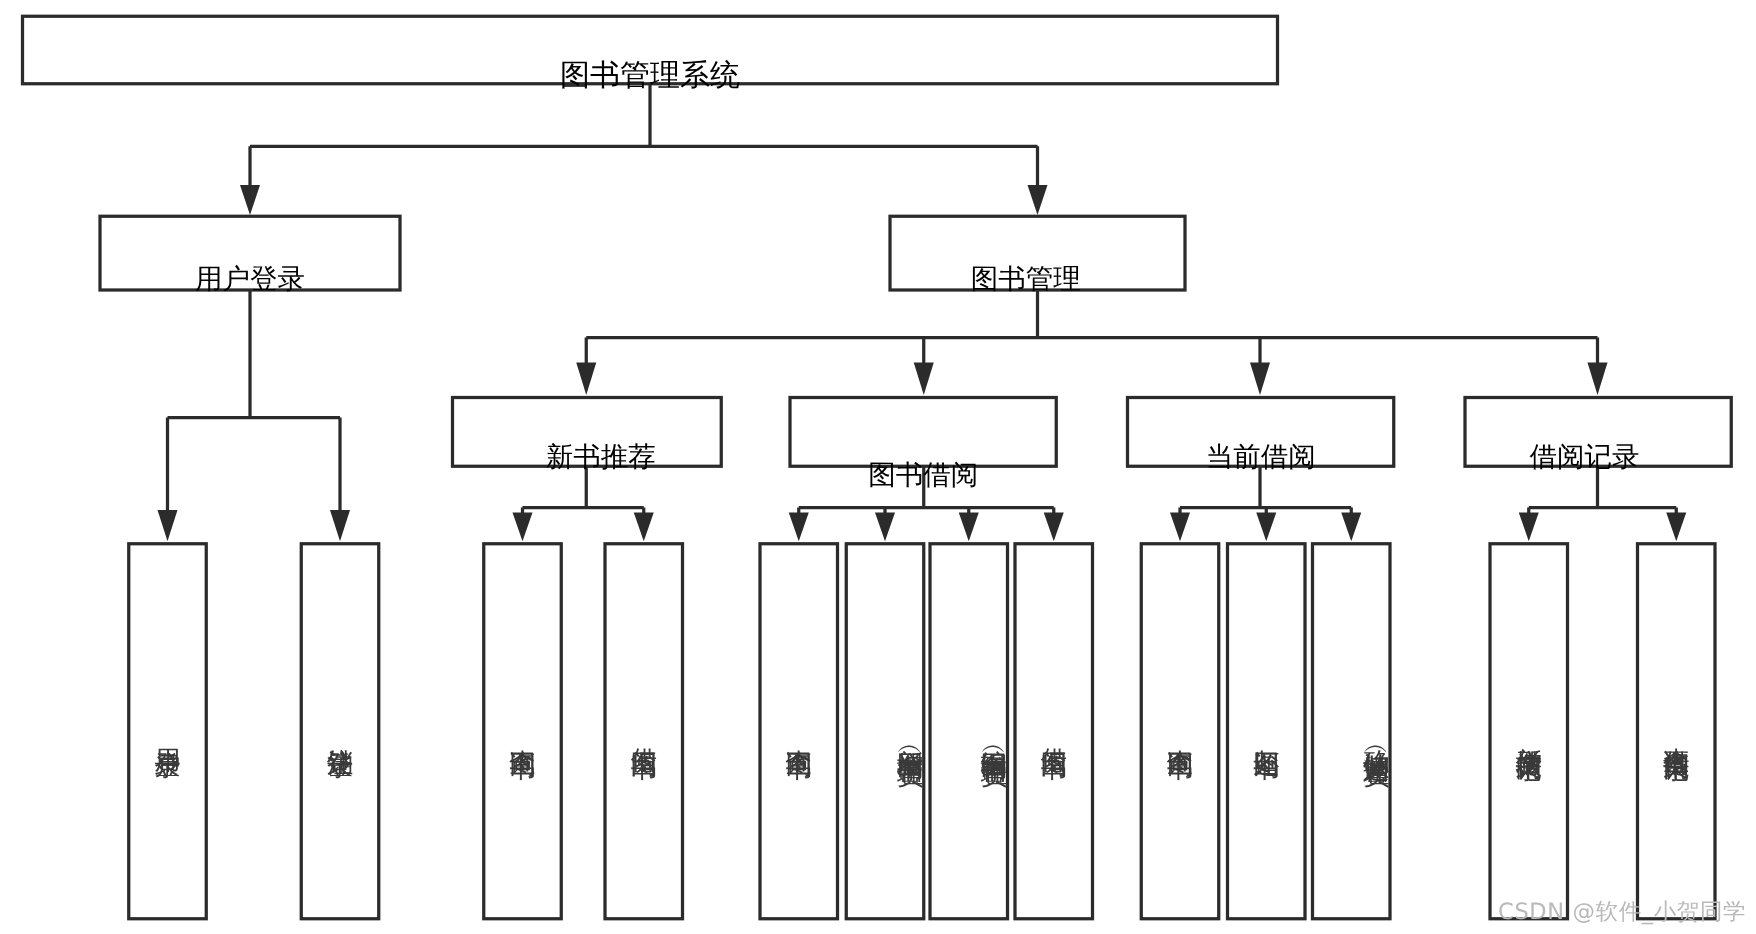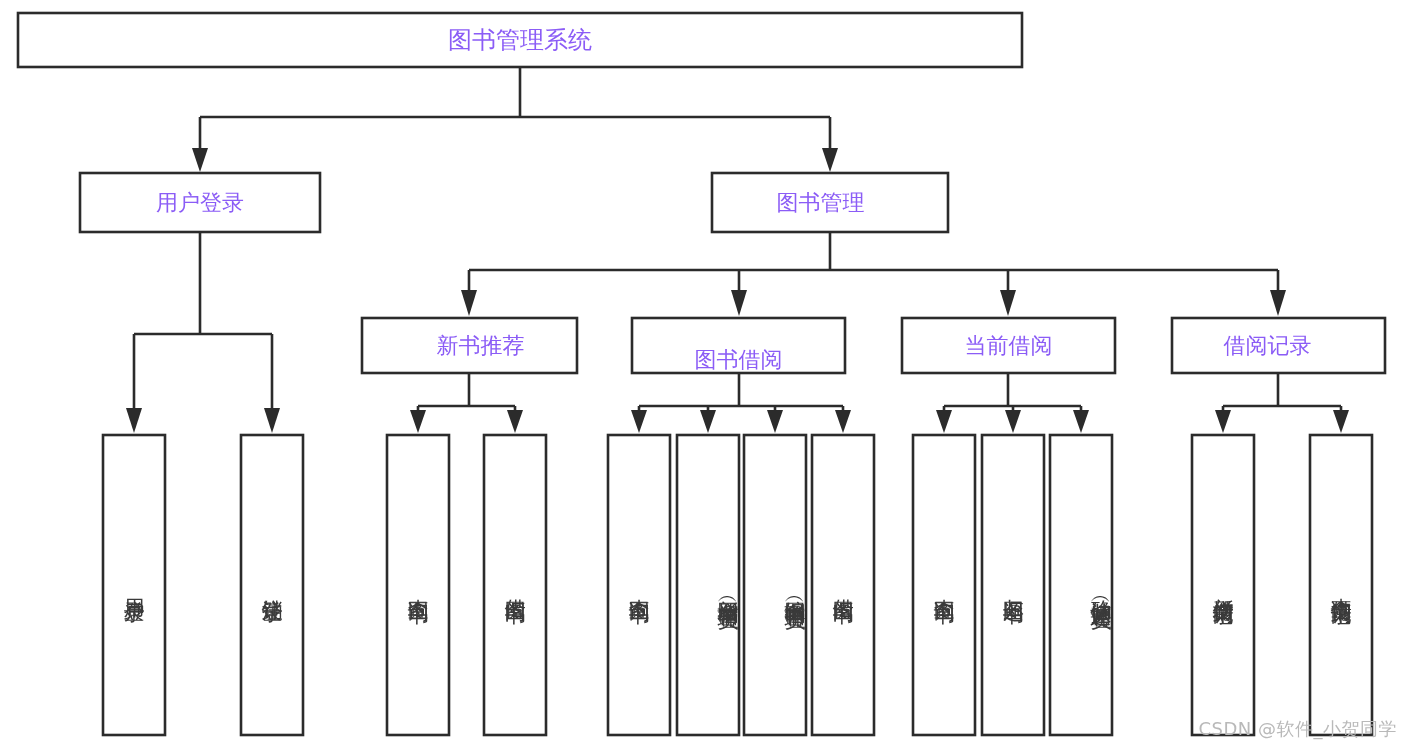--- a/index.html
+++ b/index.html
@@ -53,27 +53,28 @@
     display: flex;
     align-items: center;
     justify-content: center;
     text-align: center;
     white-space: nowrap;
     pointer-events: none;
   }
   .hlabel {
     position: absolute;
     font-family: "DejaVu Sans", "Liberation Sans", sans-serif;
-    color: #8b5cf6;
+    color: #000000;
     display: flex;
     align-items: center;
     justify-content: center;
     text-align: center;
     white-space: nowrap;
     pointer-events: none;
+    margin-top: 20px;
   }
   .watermark {
     position: absolute;
     right: 8px;
     bottom: 6px;
     font-family: "DejaVu Sans", "Liberation Sans", sans-serif;
     font-size: 18px;
     color: #b9b9b9;
     letter-spacing: 0.5px;
     white-space: nowrap;

